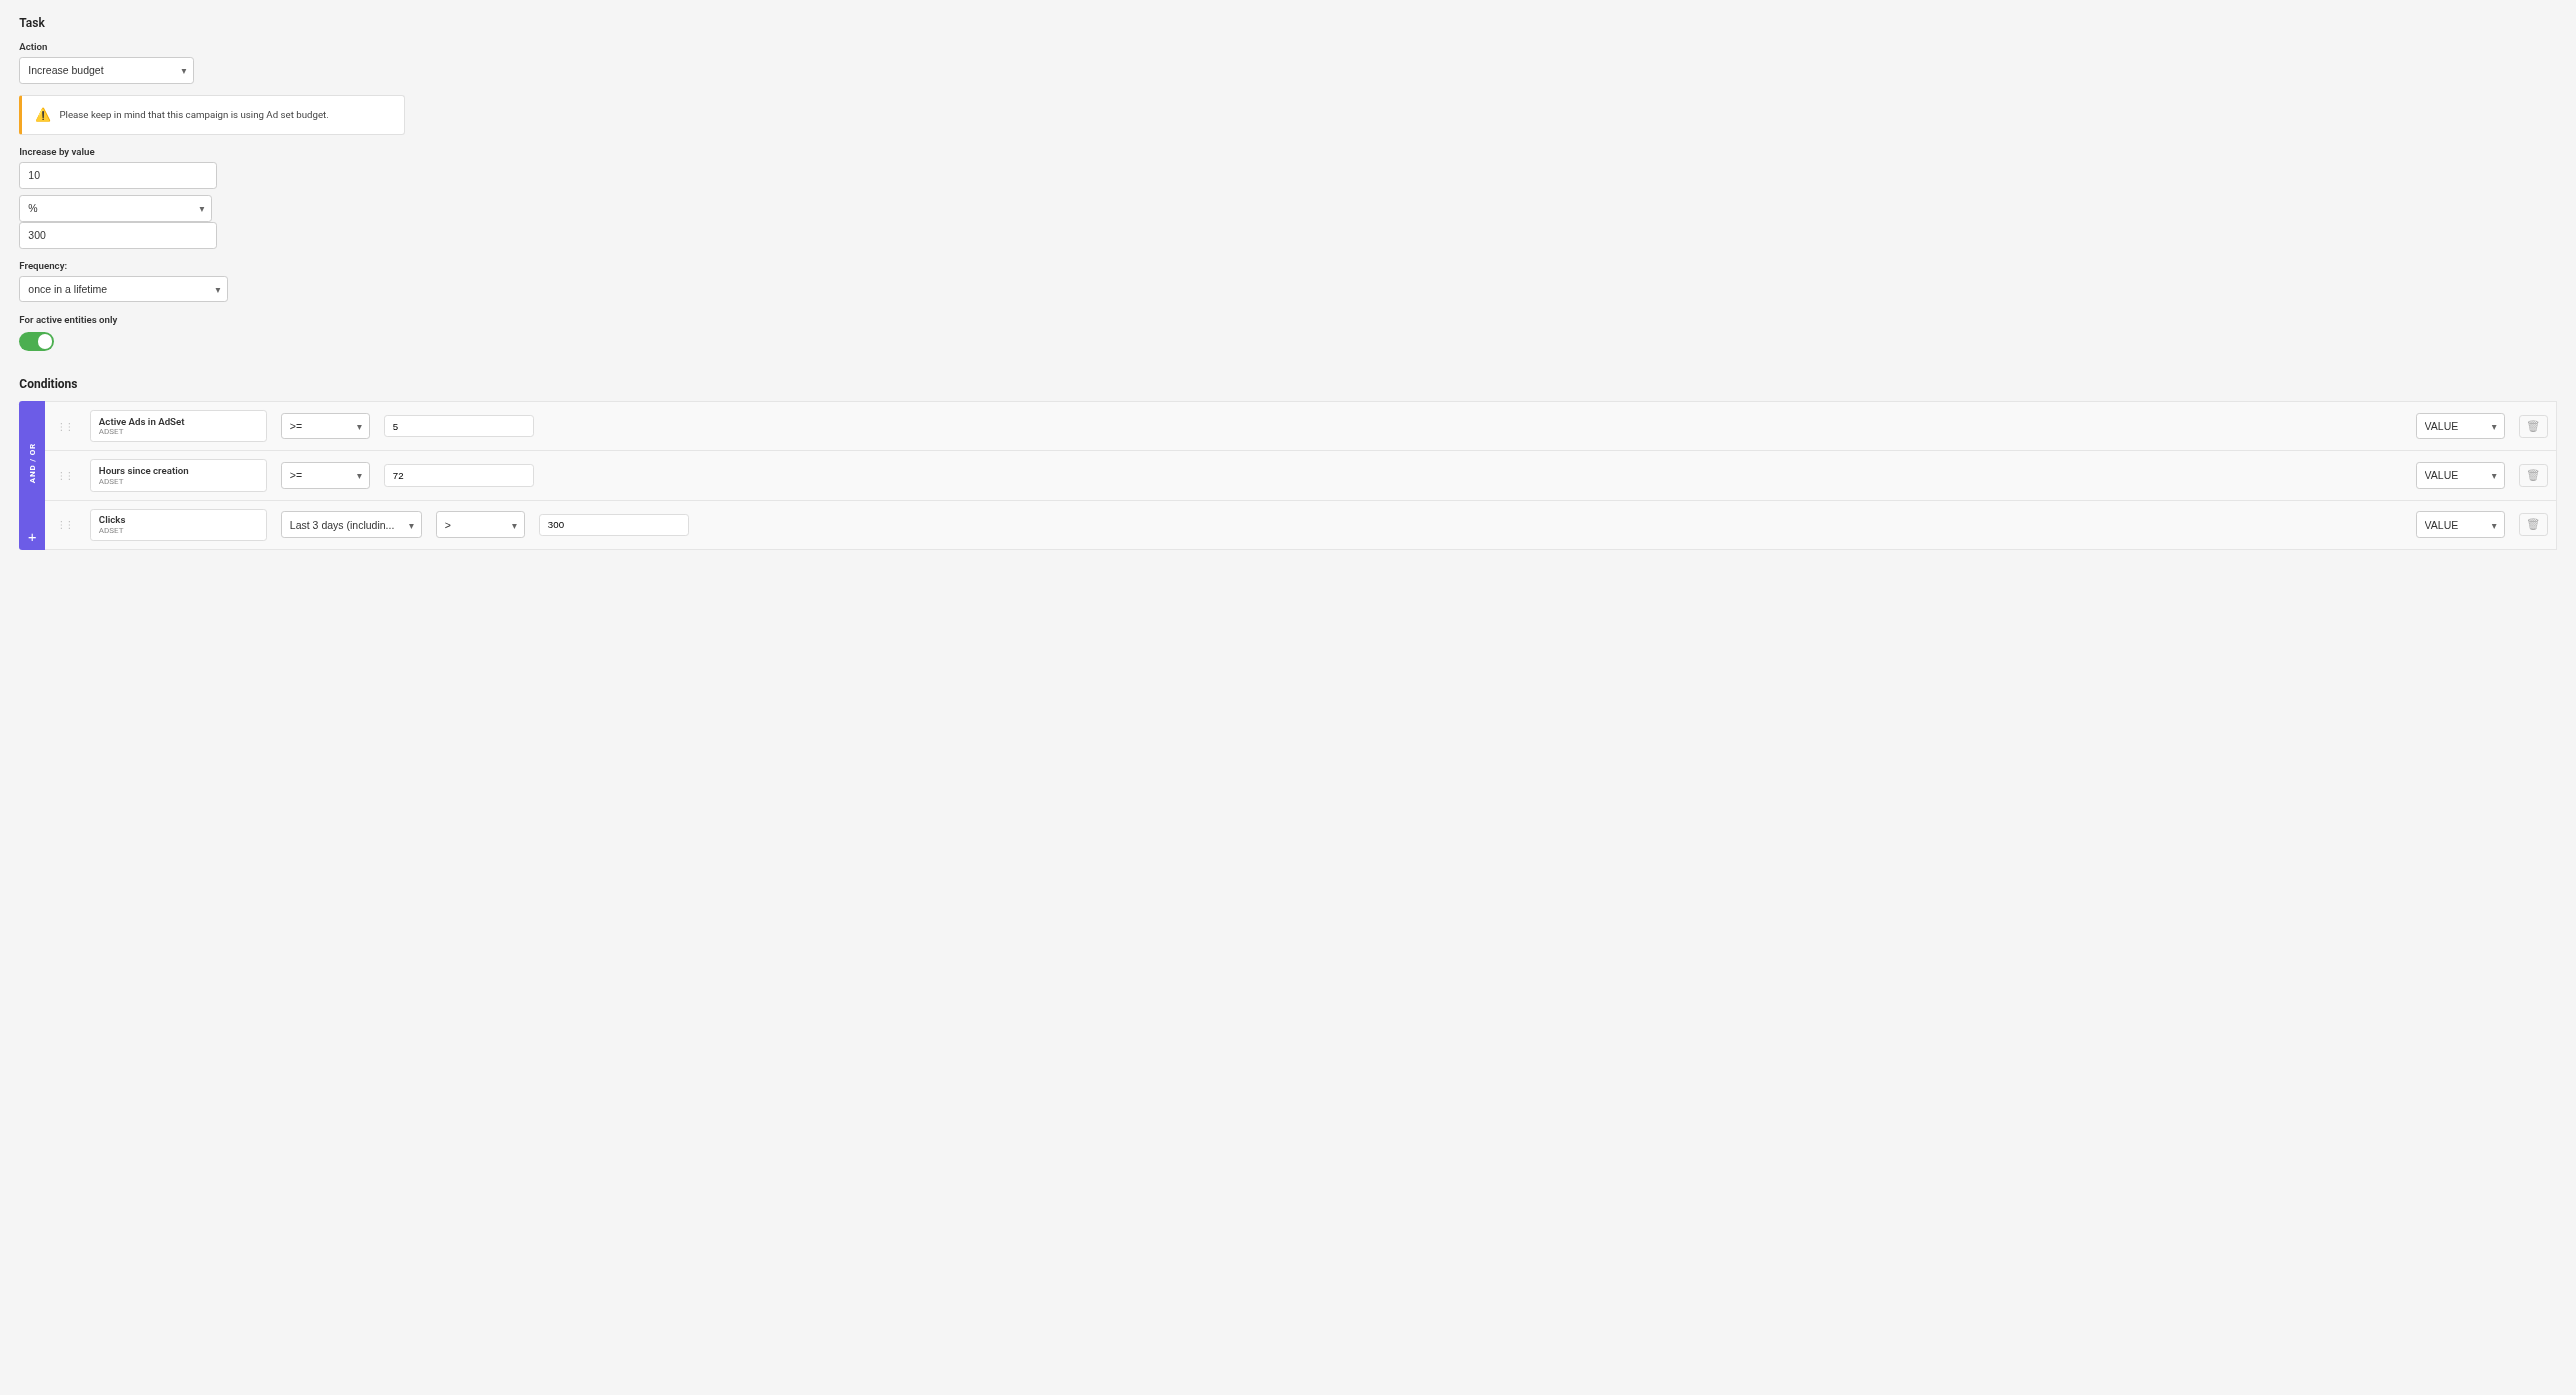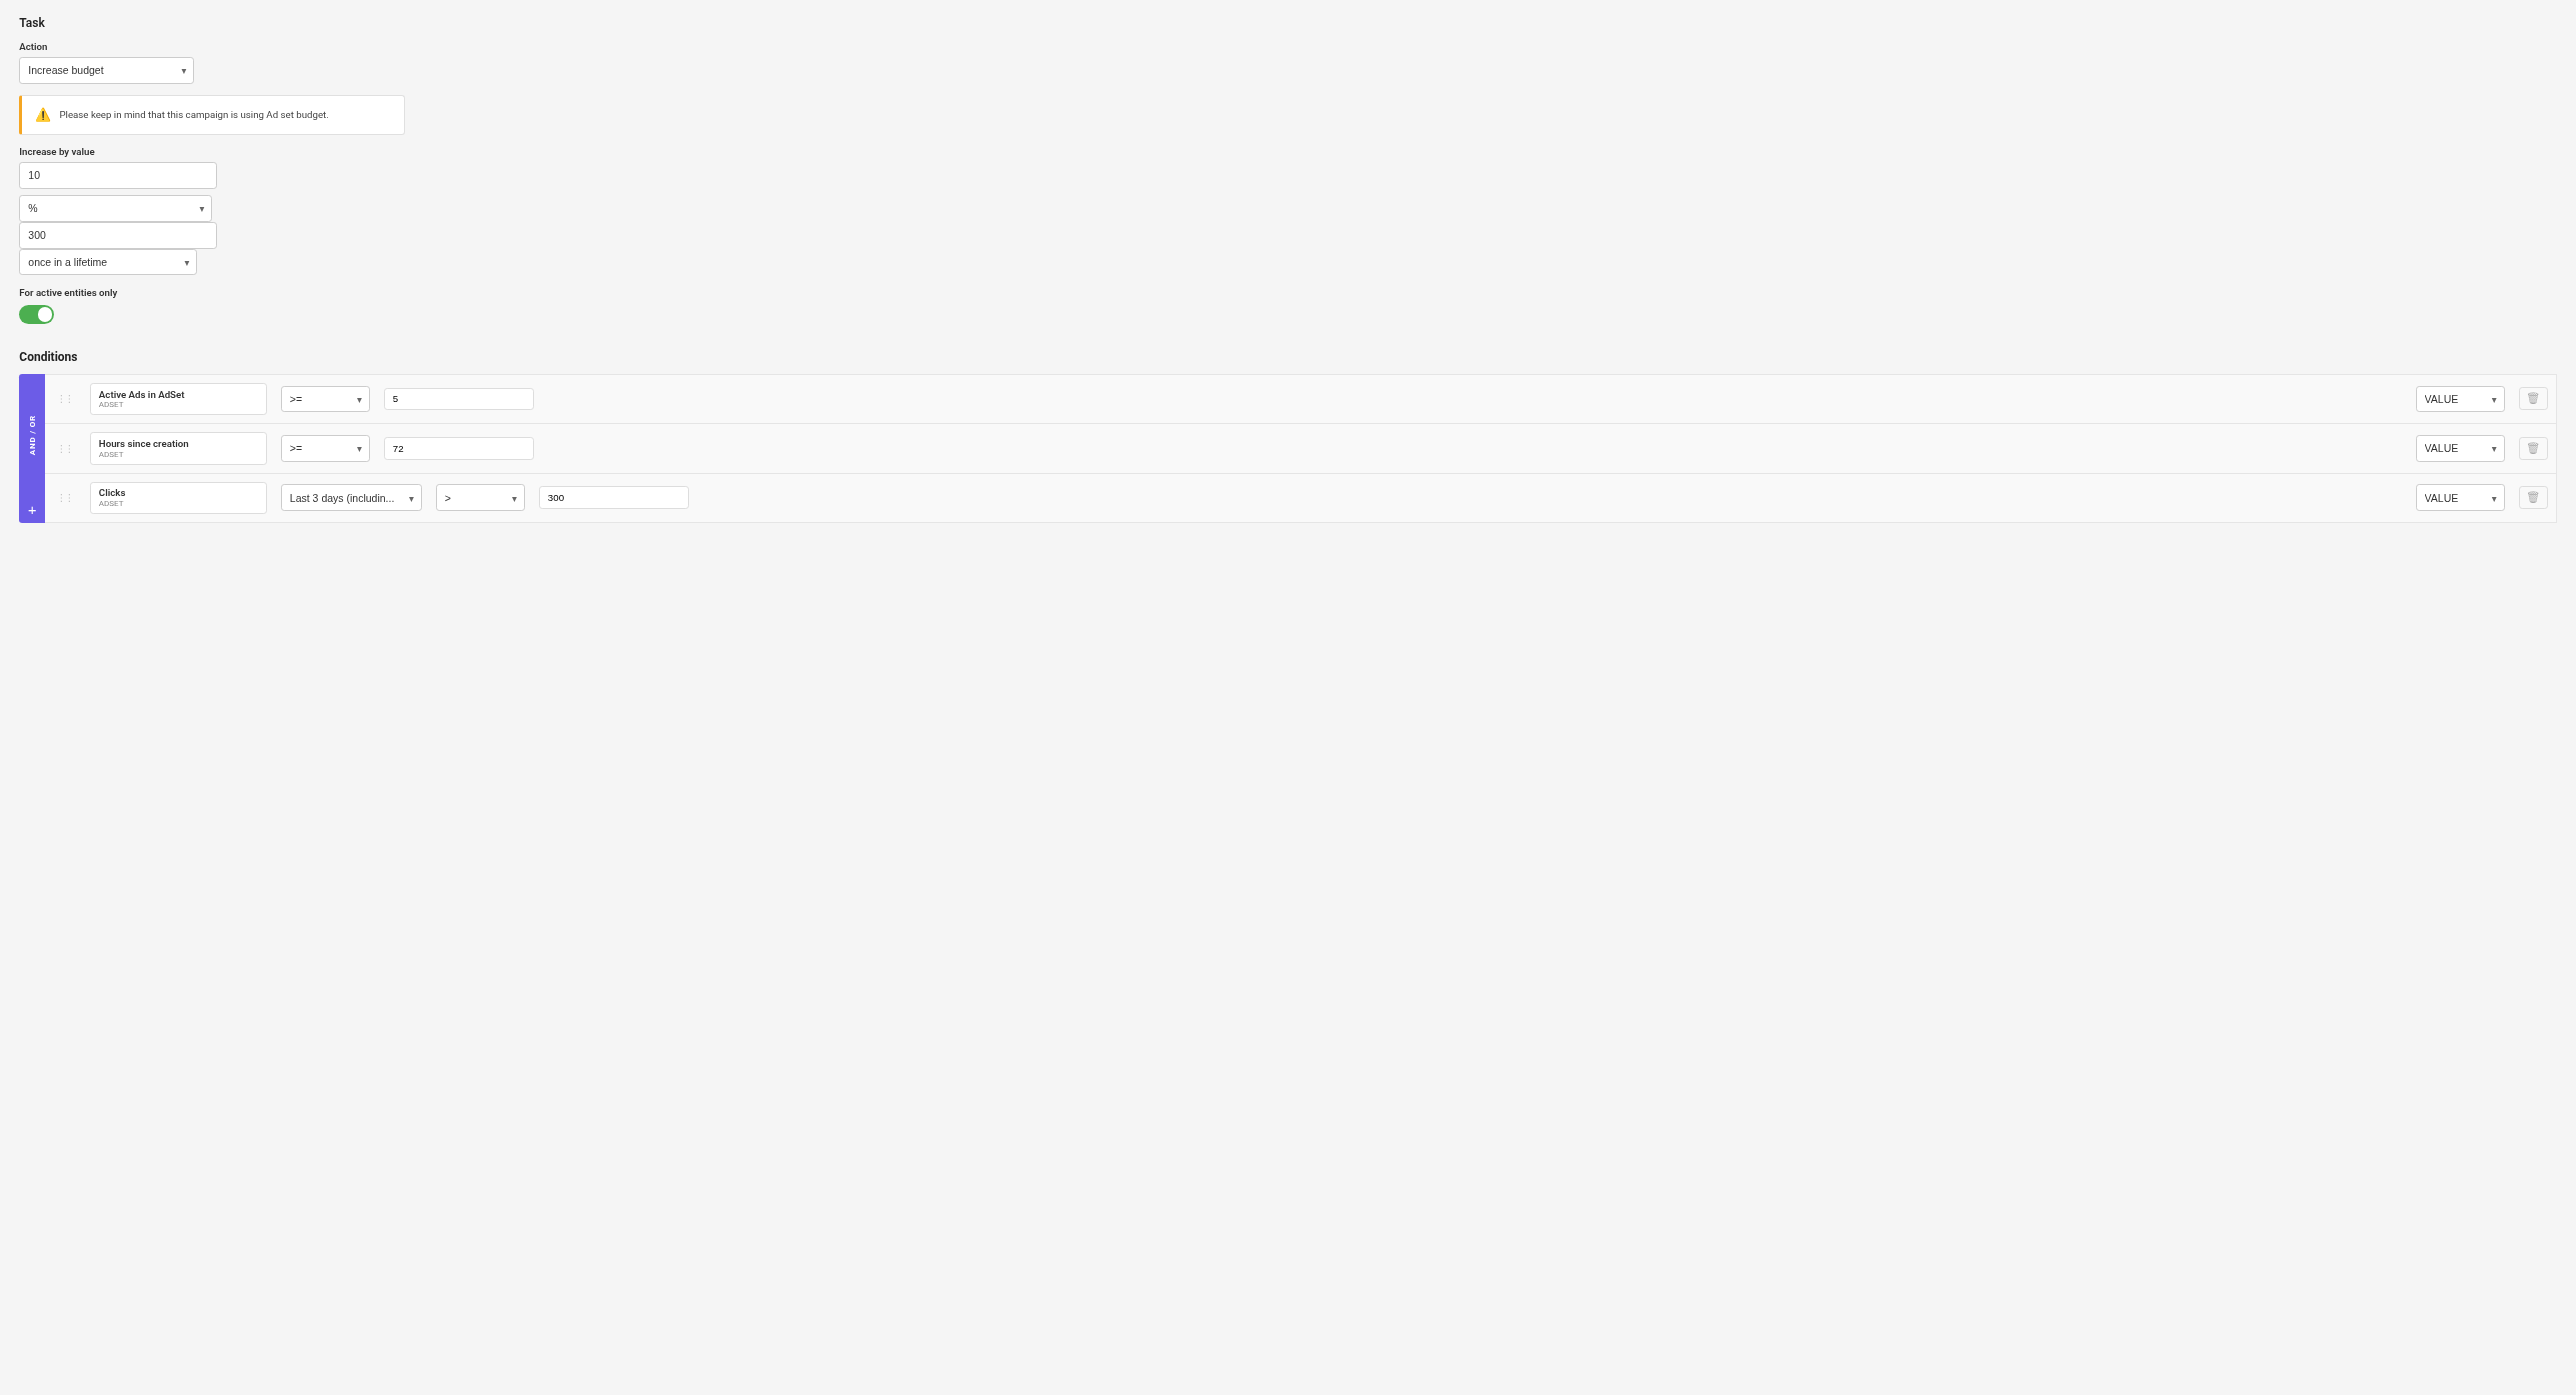--- a/index.html
+++ b/index.html
@@ -84,21 +84,21 @@
       font-size: 10.5px;
       color: #333;
       outline: none;
       width: 198px;
       display: block;
     }
     .percent-select {
       width: 193px;
     }
     .frequency-select {
-      width: 178px;
+      width: 209px;
     }
     .toggle-section {
       margin-top: 12px;
     }
     .toggle-label {
       font-size: 9.7px;
       font-weight: 600;
       color: #333;
       margin-bottom: 6.4px;
     }
@@ -304,20 +304,21 @@
       <select class="percent-select">
         <option>%</option>
         <option>Fixed amount</option>
       </select>
     </div>
 
     
     <input type="text" class="input-field" value="300" style="">
 
     
+    <div class="field-label">Frequency:</div>
     <div class="select-wrapper">
       <select class="frequency-select">
         <option>once in a lifetime</option>
         <option>every day</option>
         <option>every week</option>
       </select>
     </div>
 
     
     <div class="toggle-section">

